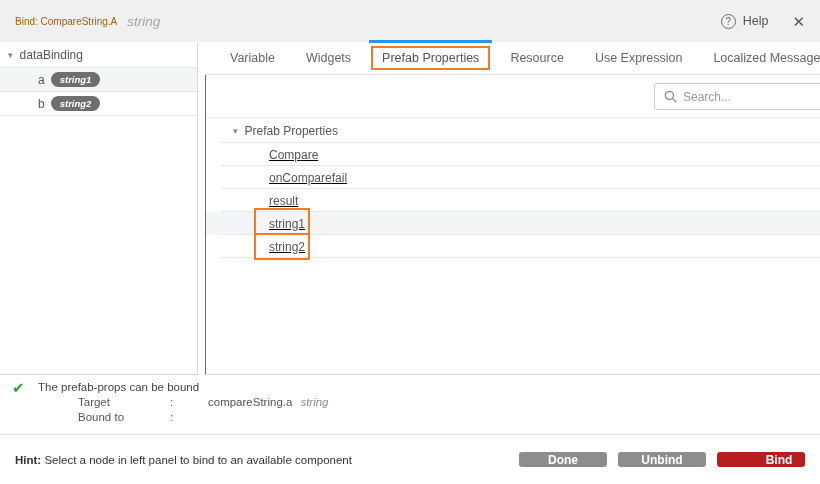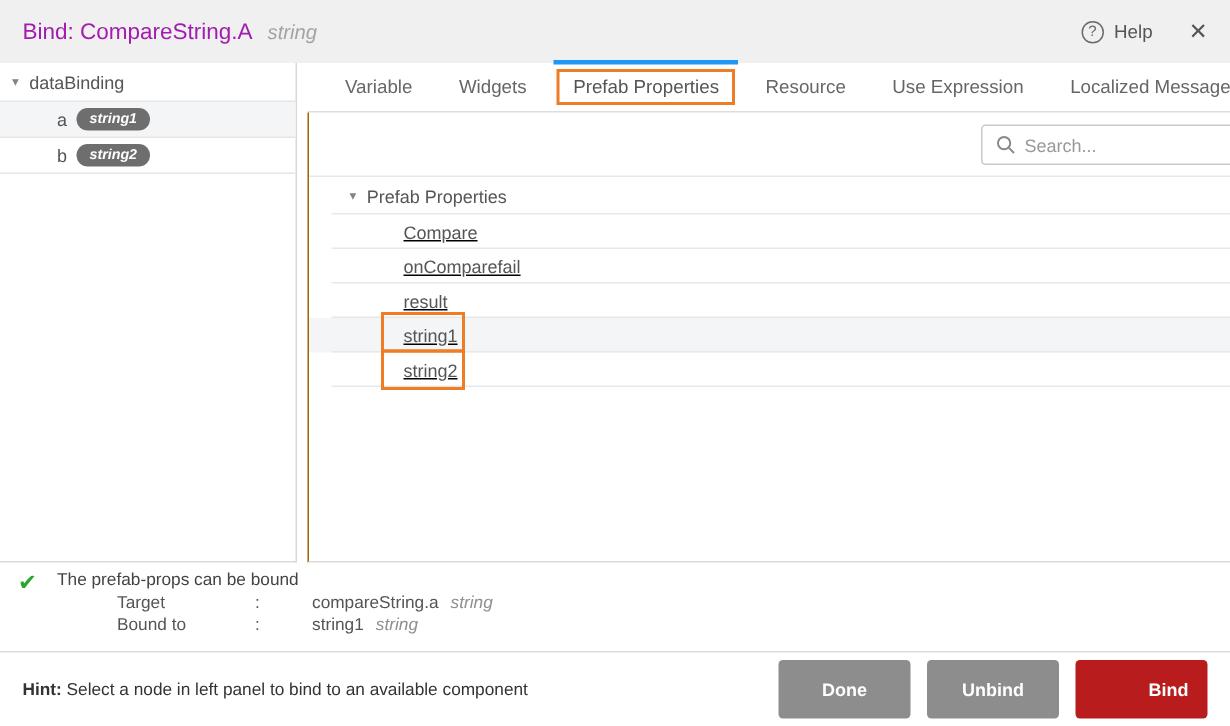--- a/index.html
+++ b/index.html
@@ -2,21 +2,21 @@
 <html><head>
 <meta charset="utf-8">
 <style>
   * { margin:0; padding:0; box-sizing:border-box; }
   body { font-family:"Liberation Sans","DejaVu Sans",sans-serif; background:#fff; }
   .window { position:relative; width:820px; height:484px; background:#fff; overflow:hidden; }
 
   
   .hdr { position:absolute; left:0; top:0; width:820px; height:42px; background:#f0f0f0;
          display:flex; align-items:center; padding:0 15px; }
-  .hdr-title { font-size:15px; color:#a21caf; }
+  .hdr-title { font-size:10px; color:#a16207; }
   .hdr-sub { font-size:13.5px; color:#a3a3a3; font-style:italic; margin-left:10px; }
   .hdr-right { margin-left:auto; display:flex; align-items:center; }
   .help-icon { width:15px; height:15px; border:1px solid #6b6b6b; border-radius:50%;
                color:#6b6b6b; font-size:10px; display:flex; align-items:center; justify-content:center;
                cursor:pointer; }
   .help-lbl { font-size:12.5px; color:#555; margin-left:7px; cursor:pointer; }
   .close-x { font-size:15px; color:#555; margin-left:24px; cursor:pointer; line-height:1; }
 
   
   .aside { position:absolute; left:0; top:42px; width:198px; height:333px;
@@ -72,21 +72,21 @@
   .st-grid { display:grid; grid-template-columns:92px 38px auto; }
   .st-cell { font-size:11.5px; color:#555; line-height:15px;margin-left:40px; }
   .st-type { font-style:italic; color:#8f8f8f; padding-left:8px; }
 
   
   .footer { position:absolute; left:0; top:434px; width:820px; height:50px; border-top:1px solid #ddd;
             display:flex; align-items:center; padding:0 15px; background:#fff; }
   .hint { font-size:11.5px; color:#333; }
   .hint b { font-weight:bold; }
   .btns { margin-left:auto; display:flex; gap:11px; }
-  .btn { width:88px; height:39px; border:none; border-radius:3px; color:#fff; font-size:12px;
+  .btn { width:88px; height:15px; border:none; border-radius:3px; color:#fff; font-size:12px;
          font-weight:bold; cursor:pointer; font-family:inherit; }
   .btn.gray { background:#8d8d8d; }
   .btn.blue { background:#b91c1c;padding-left:36px; }
 </style>
 </head>
 <body>
 
 <div class="window">
 
   <div class="hdr">
@@ -164,21 +164,20 @@
   <div class="status">
     <span class="check">✔</span>
     <div class="st-text">
       <div class="st-msg">The prefab-props can be bound</div>
       <div class="st-grid">
         <span class="st-cell">Target</span>
         <span class="st-cell">:</span>
         <span class="st-cell"><span>compareString.a</span><span class="st-type">string</span></span>
         <span class="st-cell">Bound to</span>
         <span class="st-cell">:</span>
-        <span class="st-cell"><span>string1</span><span class="st-type">string</span></span>
       </div>
     </div>
   </div>
 
   <div class="footer">
     <span class="hint"><b>Hint:</b><span> Select a node in left panel to bind to an available component</span></span>
     <span class="btns">
       <button class="btn gray">Done</button>
       <button class="btn gray">Unbind</button>
       <button class="btn blue">Bind</button>

